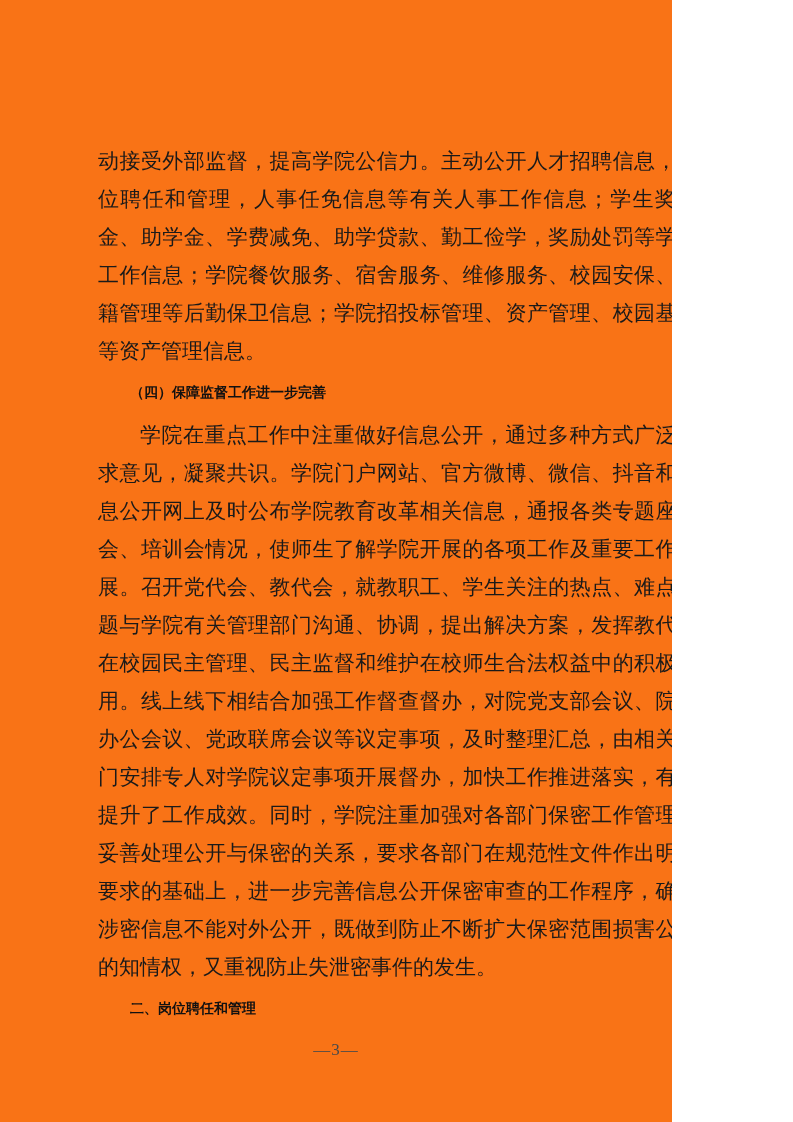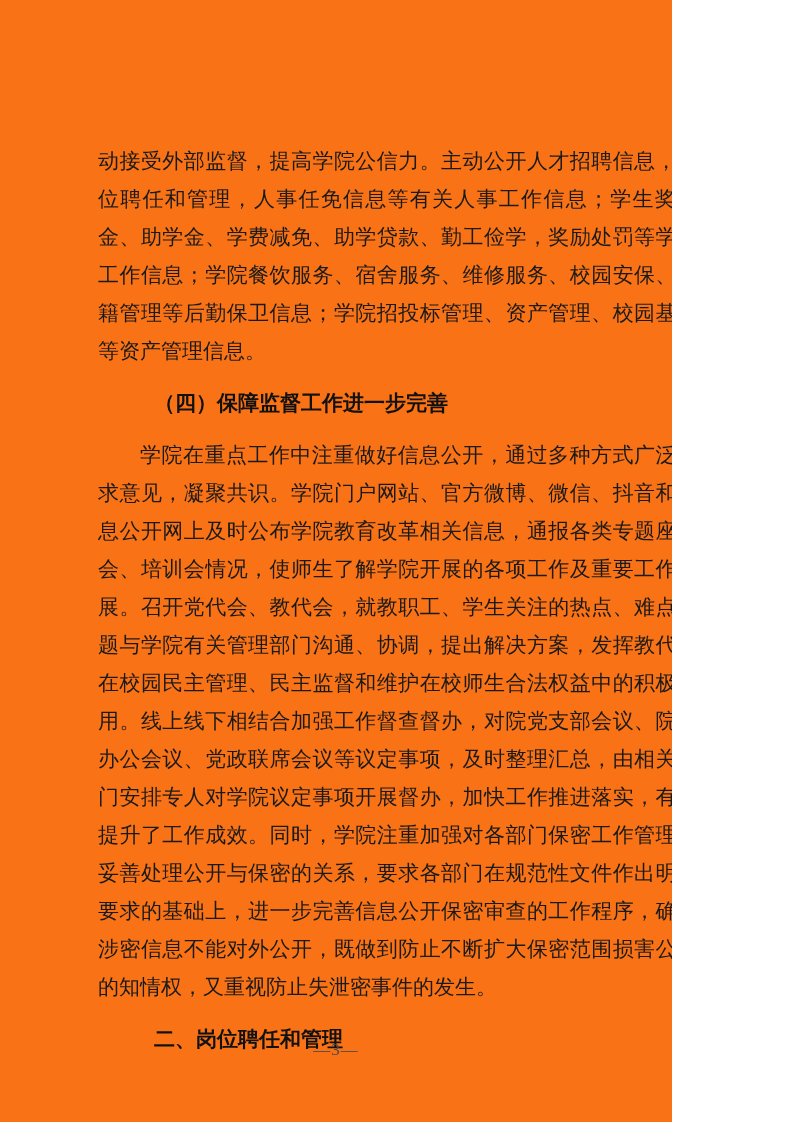--- a/index.html
+++ b/index.html
@@ -28,22 +28,22 @@
   }
   .para {
     margin: 0;
     text-align: justify;
     text-justify: inter-character;
   }
   .para.indent {
     text-indent: 2em;
   }
   .heading {
-    margin: 14px;
-    font-size: 21px;
+    margin: 4px;
+    font-size: 14px;
     line-height: 38px;
     font-weight: 700;
     text-indent: 2em;
     color: #111111;
     font-family: "Liberation Serif", "DejaVu Serif", serif;
   }
   .page-footer {
     position: absolute;
     left: 0;
     right: 0;

